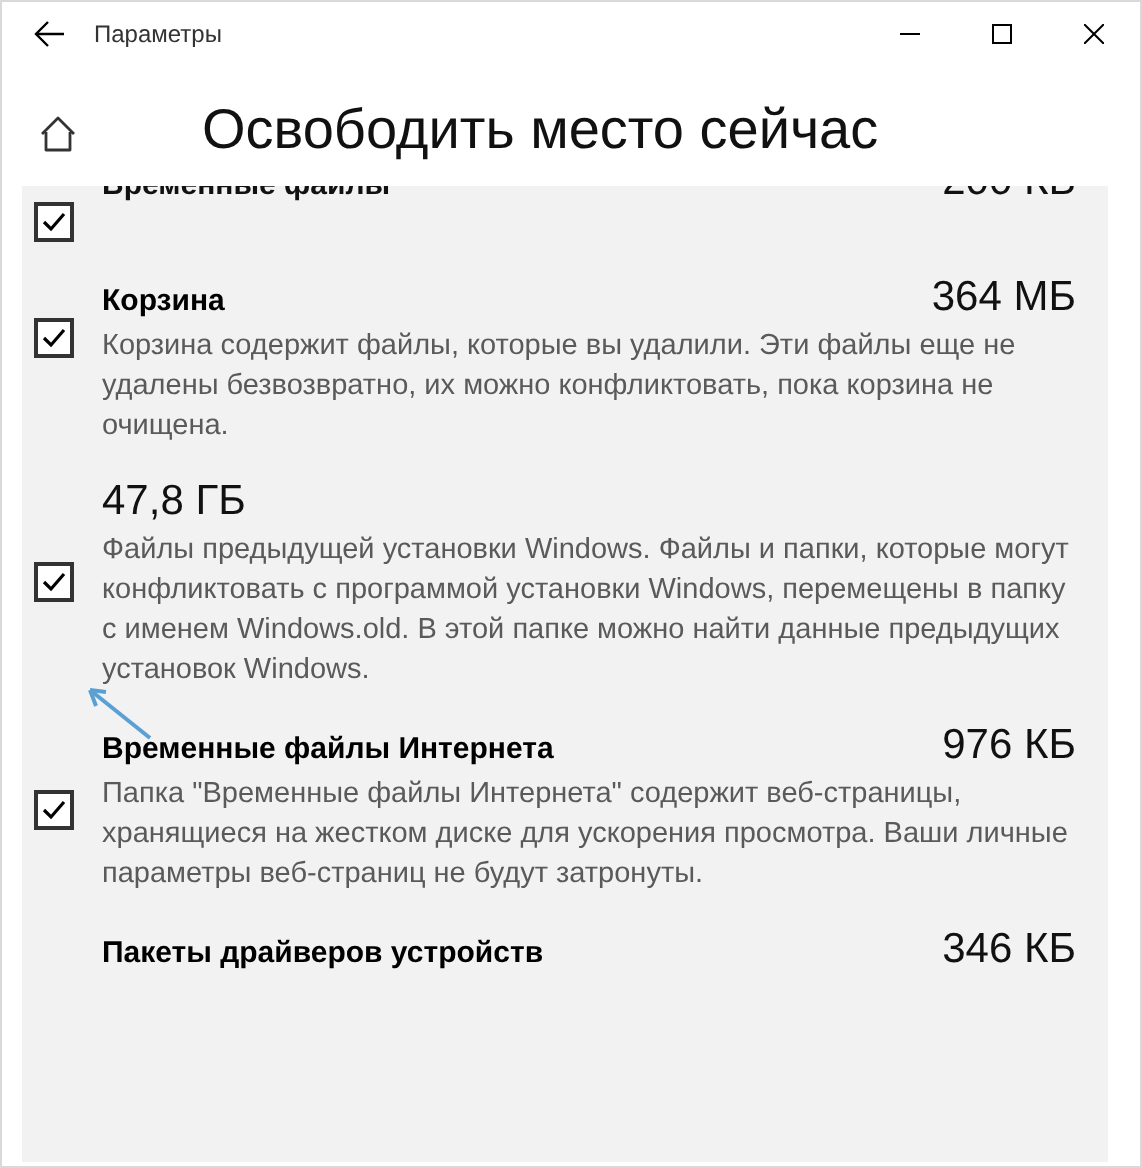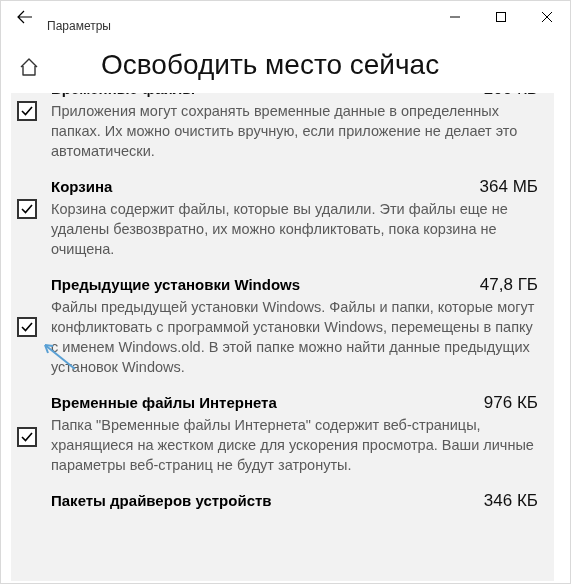--- a/index.html
+++ b/index.html
@@ -7,21 +7,21 @@
     margin: 0; padding: 0;
     width: 571px; height: 584px;
     overflow: hidden;
     font-family: "Segoe UI", Tahoma, Arial, sans-serif;
     background: #fff;
     color: #000;
   }
   .window { width: 571px; height: 584px; position: relative; border: 1px solid #d9d9d9; }
   .titlebar {
     height: 32px;
-    display: flex; align-items: flex-end;
+    display: flex; align-items: center;
     padding-left: 4px;
     border-bottom: none;
   }
   .titlebar .back {
     width: 40px; height: 32px;
     display: flex; align-items: center; justify-content: center;
     color: #000;
   }
   .titlebar .title {
     font-size: 12px; color: #333; flex: 1;
@@ -64,21 +64,21 @@
     flex: 0 0 20px;
     background: #fff;
   }
   .check-mark { width: 14px; height: 14px; }
   .item-body { flex: 1; }
   .item-head {
     display: flex; justify-content: space-between; align-items: baseline;
     gap: 12px;
   }
   .item-title { font-size: 15px; font-weight: 600; color: #000000; }
-  .item-size { font-size: 17px; font-weight: 400; color: #111; white-space: nowrap; }
+  .item-size { font-size: 21px; font-weight: 400; color: #111; white-space: nowrap; }
   .item-desc { font-size: 14.5px; color: #5a5a5a; line-height: 1.38; margin-top: 2px; }
   .cut-top .item-title, .cut-top .item-size { color:#111; }
   .cut-top { margin-top: -2px; }
   .arrow-overlay {
     position: absolute; pointer-events: none;
     left: 38px; top: 338px; width: 40px; height: 36px;
   }
 </style>
 </head>
 <body>
@@ -127,21 +127,20 @@
         <div class="checkbox">
           <svg class="check-mark" viewBox="0 0 14 14">
               <path d="M2 7 L5.5 10.5 L12 3" stroke="#000" stroke-width="1.6" fill="none"></path>
             </svg>
         </div>
         <div class="item-body">
           <div class="item-head">
             <span class="item-title">Временные файлы</span>
             <span class="item-size">200 КБ</span>
           </div>
-          <div class="item-desc">Приложения могут сохранять временные данные в определенных папках. Их можно очистить вручную, если приложение не делает это автоматически.</div>
         </div>
       </div>
 
       <div class="item-row">
         <div class="checkbox">
           <svg class="check-mark" viewBox="0 0 14 14">
               <path d="M2 7 L5.5 10.5 L12 3" stroke="#000" stroke-width="1.6" fill="none"></path>
             </svg>
         </div>
         <div class="item-body">
@@ -154,21 +153,20 @@
       </div>
 
       <div class="item-row">
         <div class="checkbox" style="margin-top:42px;">
           <svg class="check-mark" viewBox="0 0 14 14">
               <path d="M2 7 L5.5 10.5 L12 3" stroke="#000" stroke-width="1.6" fill="none"></path>
             </svg>
         </div>
         <div class="item-body">
           <div class="item-head">
-            <span class="item-title">Предыдущие установки Windows</span>
             <span class="item-size">47,8 ГБ</span>
           </div>
           <div class="item-desc">Файлы предыдущей установки Windows.  Файлы и папки, которые могут конфликтовать с программой установки Windows, перемещены в папку с именем Windows.old.  В этой папке можно найти данные предыдущих установок Windows.</div>
         </div>
       </div>
 
       <div class="item-row">
         <div class="checkbox" style="margin-top:34px;">
           <svg class="check-mark" viewBox="0 0 14 14">
               <path d="M2 7 L5.5 10.5 L12 3" stroke="#000" stroke-width="1.6" fill="none"></path>

